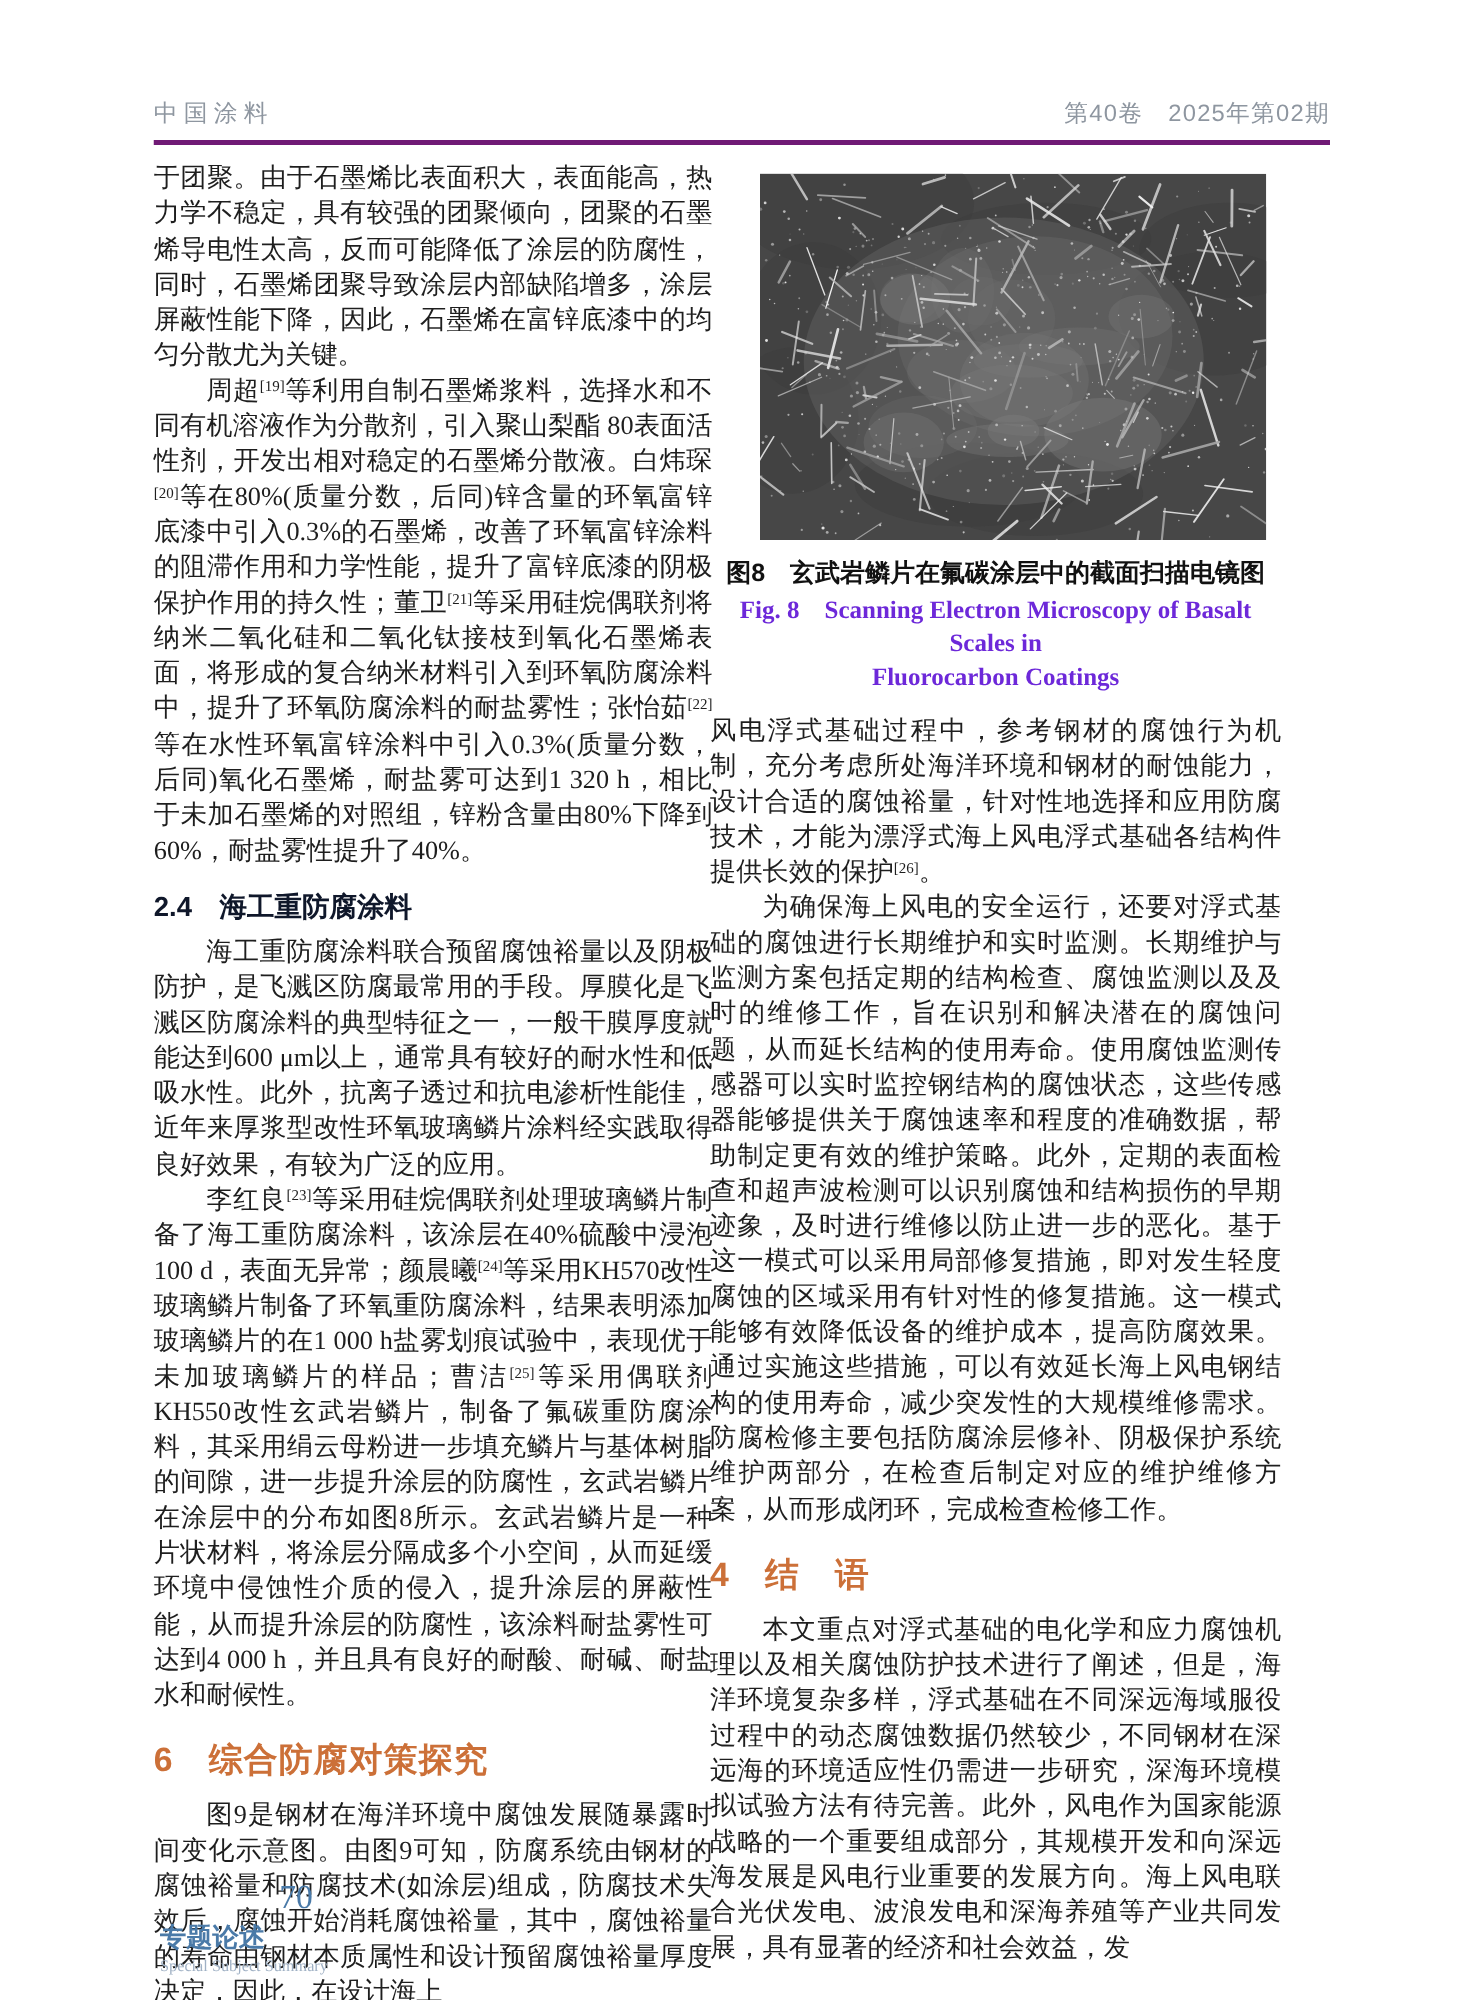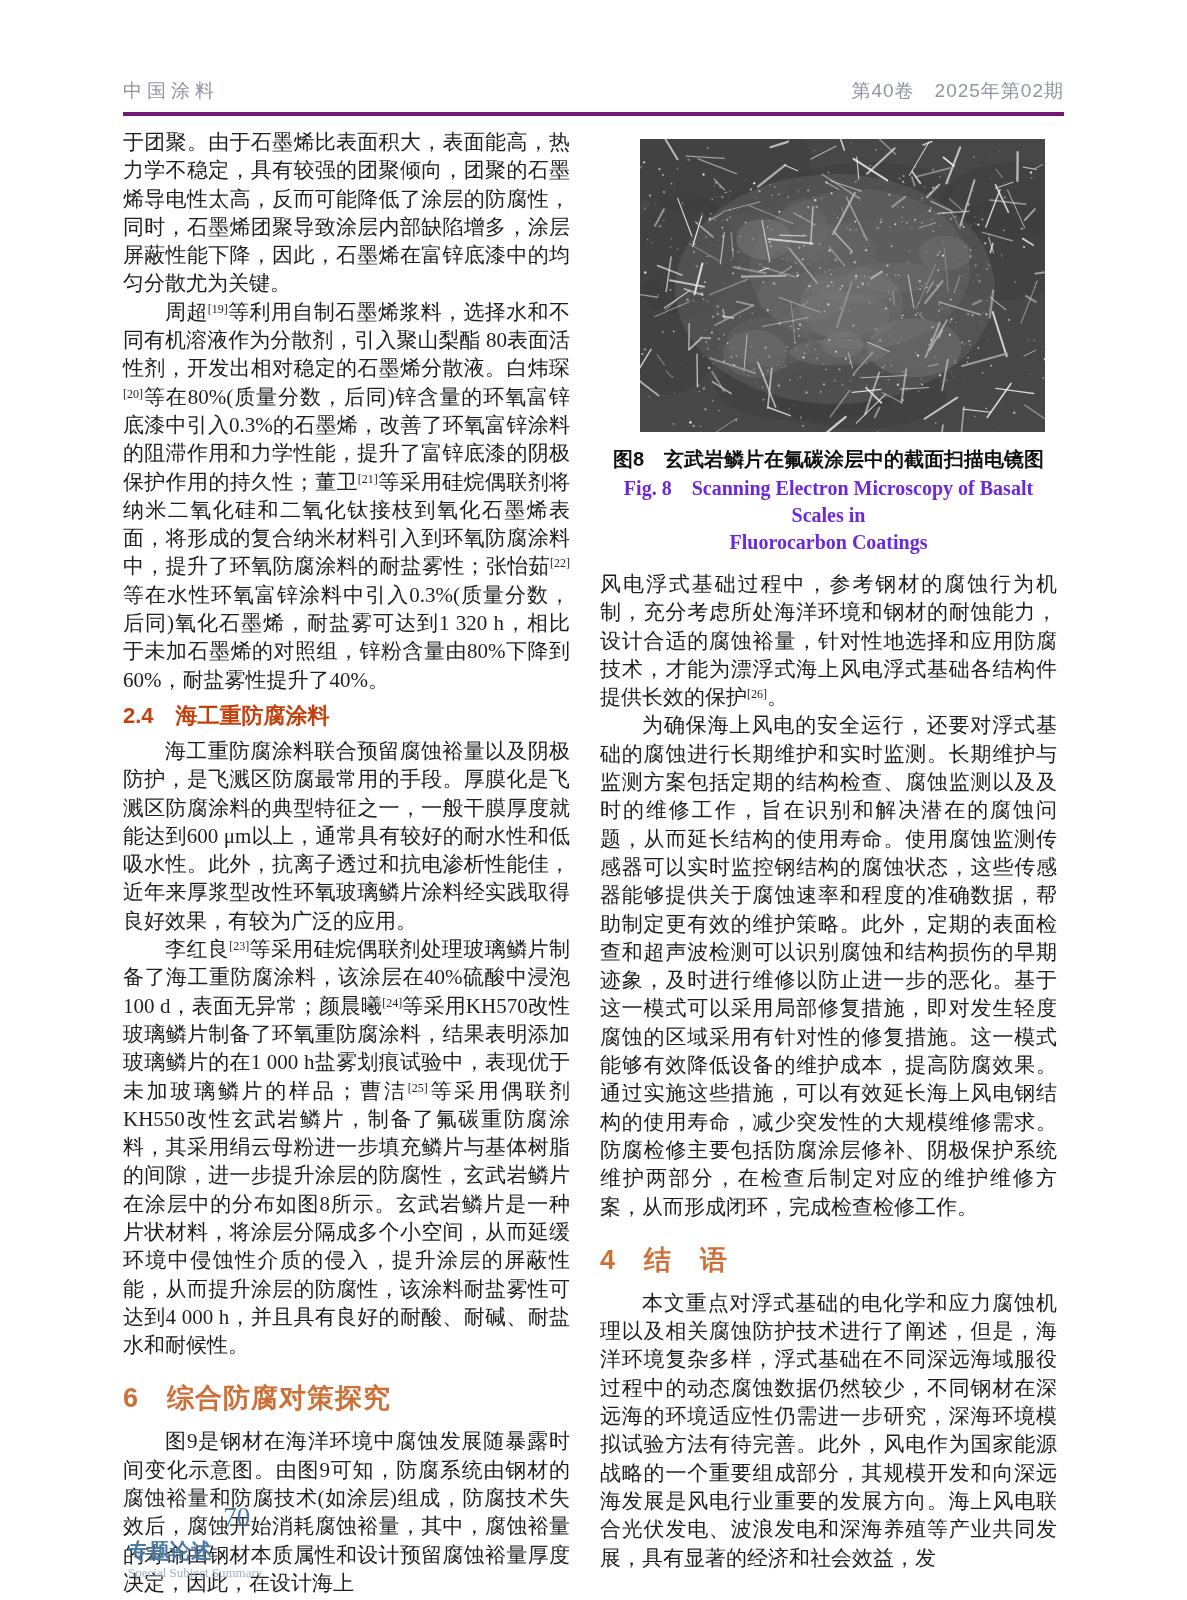--- a/index.html
+++ b/index.html
@@ -21,37 +21,37 @@
     font-family:"Liberation Sans","DejaVu Sans",sans-serif;
     font-size:19px;color:#8e96a0;letter-spacing:5px;
   }
   .header .issue{
     font-family:"Liberation Sans","DejaVu Sans",sans-serif;
     font-size:19px;color:#8e96a0;letter-spacing:1px;
   }
   
   .col{position:absolute;top:128px;}
   .col-left{left:123px;width:447px;}
-  .col-right{left:600px;width:457px;}
+  .col-right{left:568px;width:457px;}
   p.body{
     margin:0;
     font-size:21px;line-height:28.3px;
     text-align:justify;text-justify:inter-ideograph;
     color:#1e1e1e;
   }
   p.body.indent{text-indent:2em;}
   p.body sup{
     font-size:12px;line-height:0;vertical-align:6px;
     font-family:"Liberation Serif","DejaVu Serif",serif;
   }
   .h-sub{ 
-    margin:7px 0 6px 0;
+    margin:17px 0 6px 0;
     font-family:"Liberation Sans","DejaVu Sans",sans-serif;
     font-weight:bold;font-size:22px;line-height:30px;
-    color:#c2410c;
+    color:#0f172a;
   }
   .h-main{ 
     margin:22px 0 12px 0;
     font-family:"Liberation Sans","DejaVu Sans",sans-serif;
     font-weight:bold;font-size:27px;line-height:34px;
     color:#cc7038;letter-spacing:1px;
   }
   
   .figure-block{margin:11px 0 14px 0;}
   .sem-wrap{margin-left:40px;width:405px;height:293px;}

